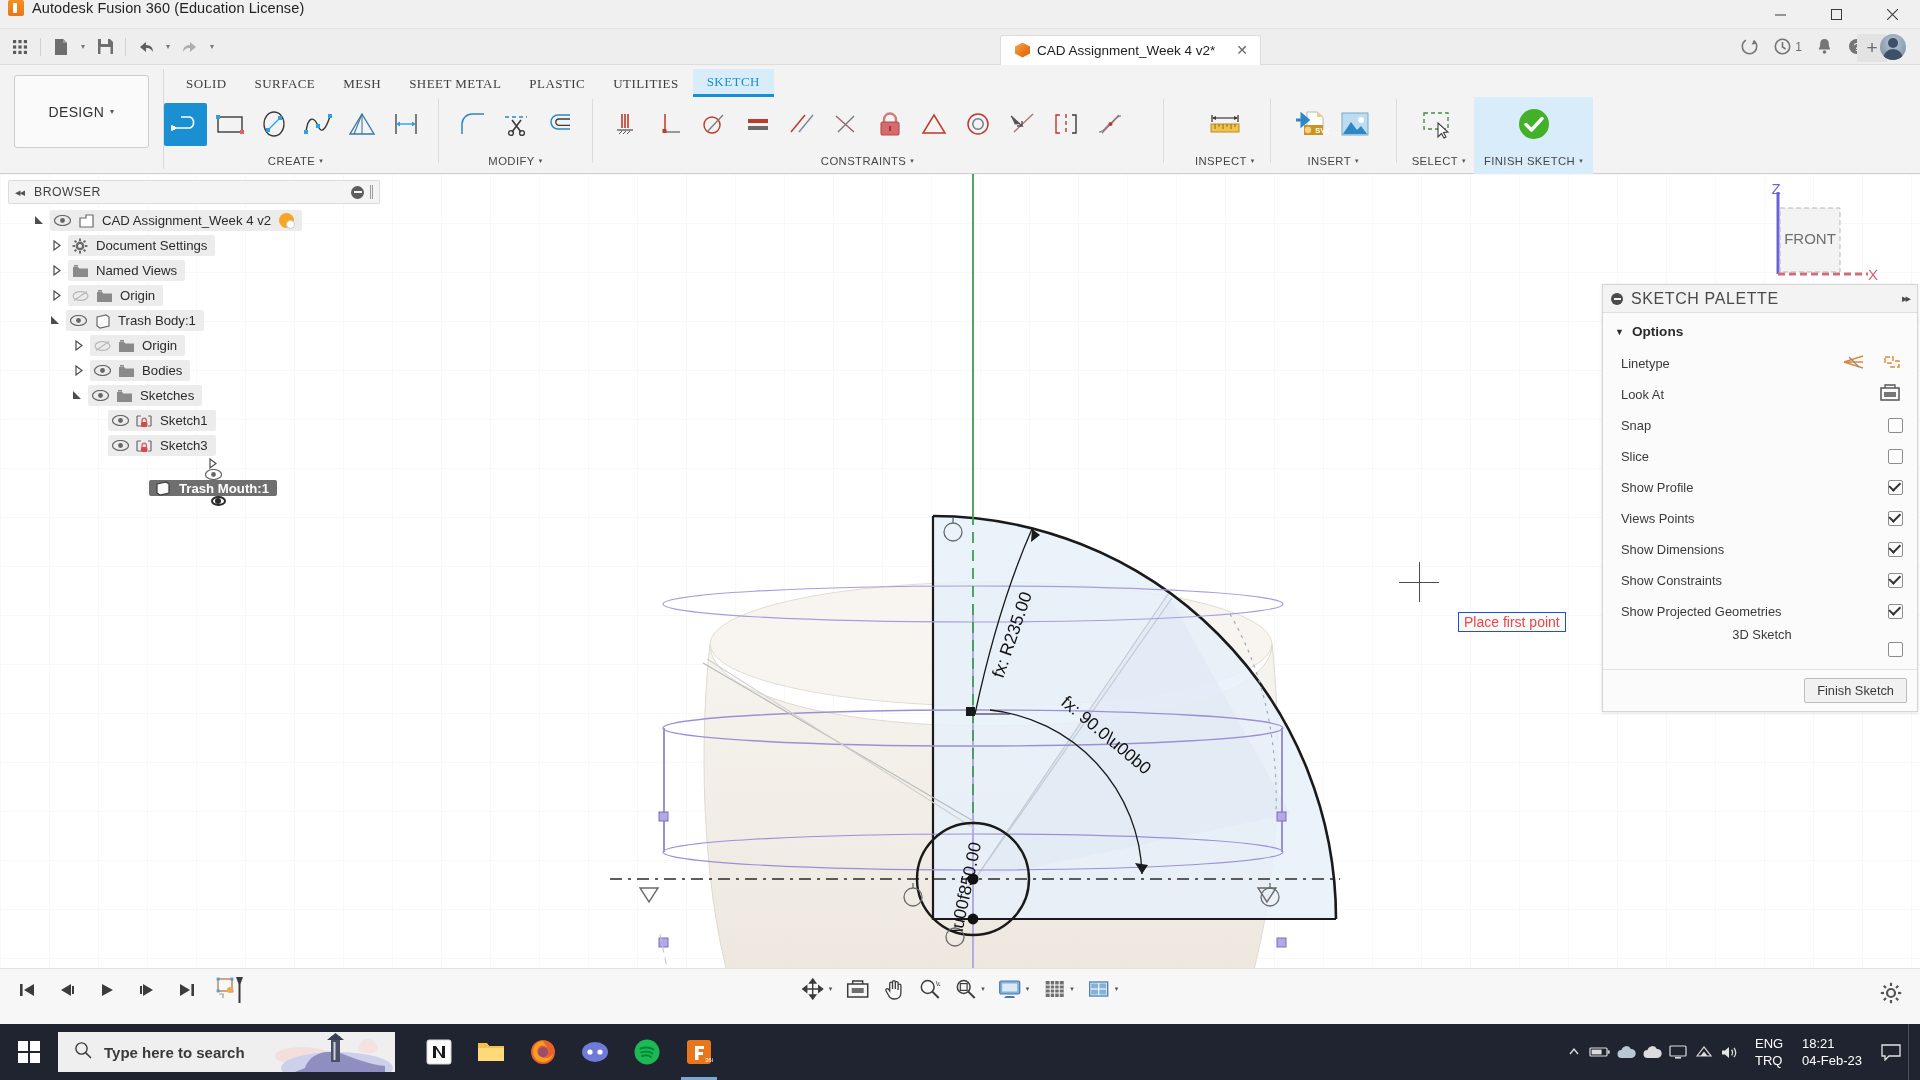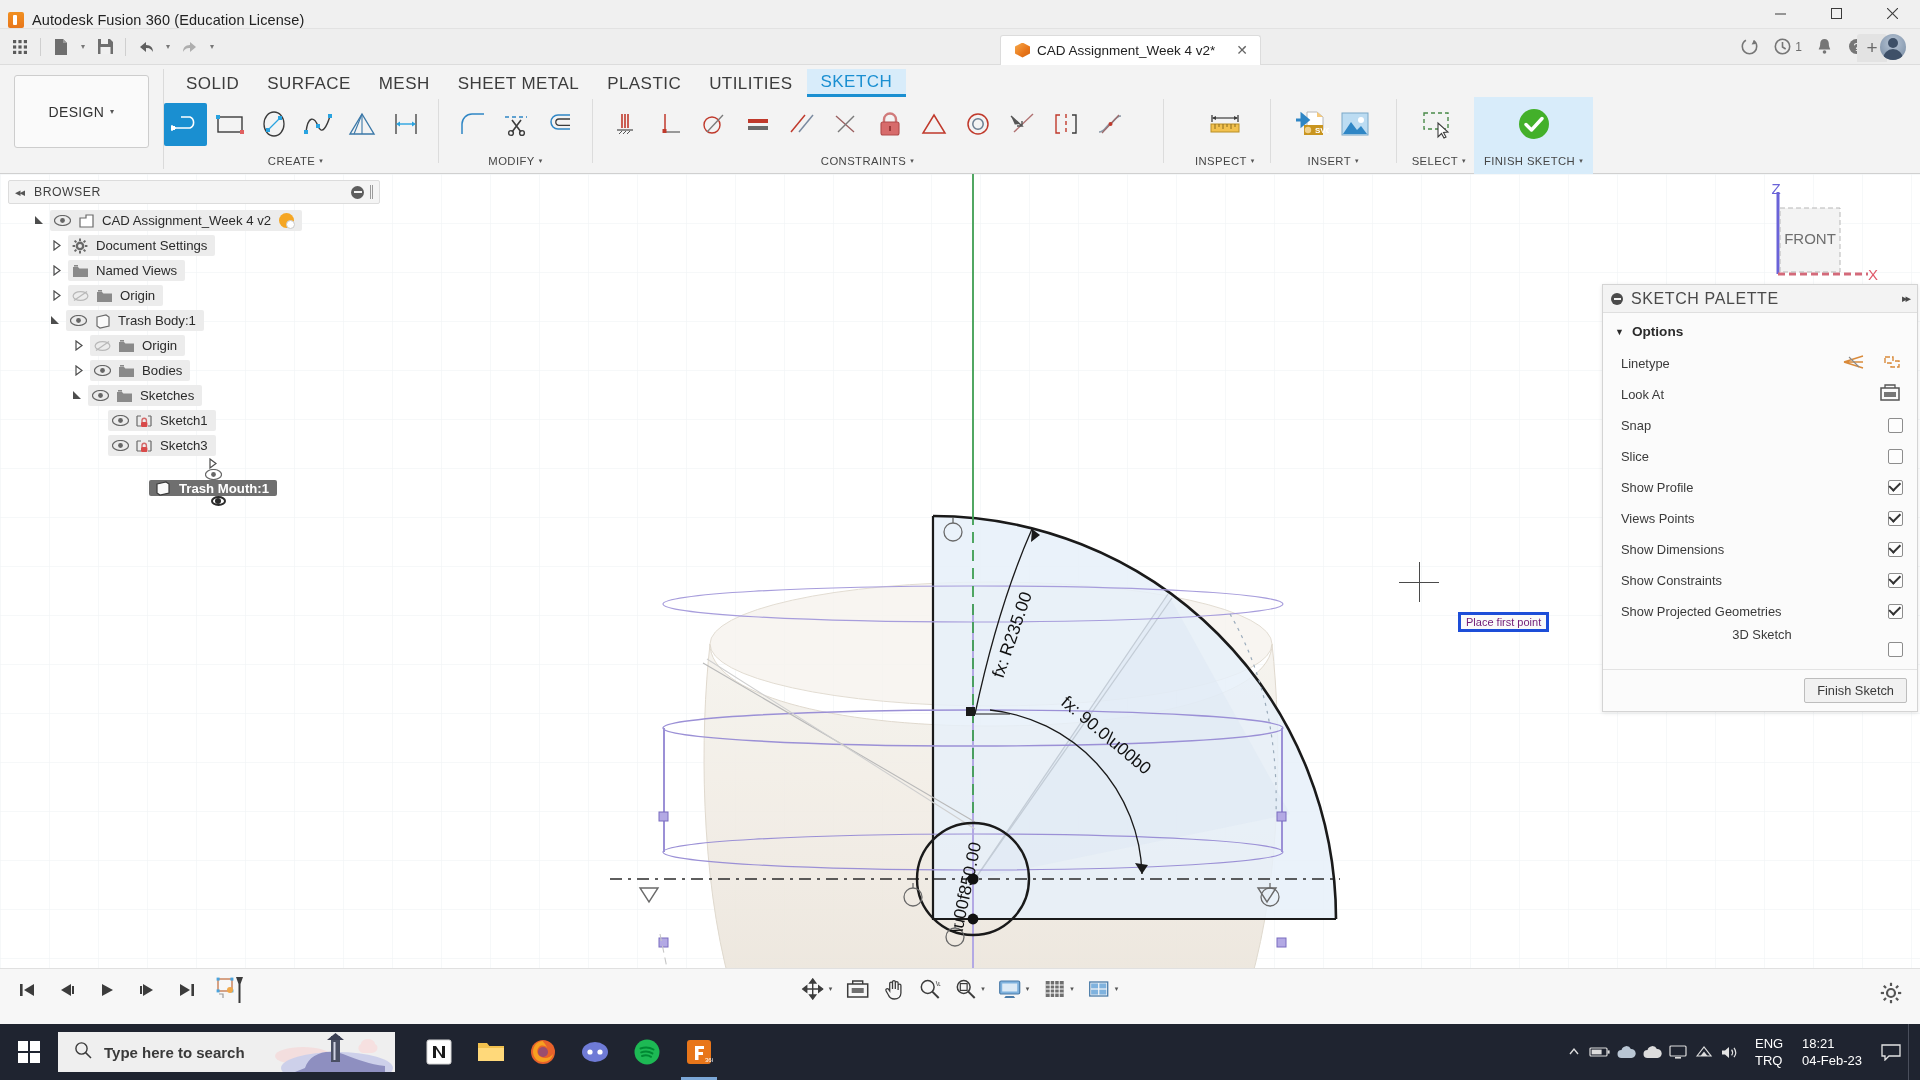--- a/index.html
+++ b/index.html
@@ -8,21 +8,21 @@
     overflow: hidden;
     font-family: "Liberation Sans", sans-serif;
     background: #ffffff;
     -webkit-font-smoothing: antialiased;
   }
   #app { position: relative; width: 1920px; height: 1080px; }
 
   
   .titlebar {
     position: absolute; top: 0; left: 0; width: 1920px; height: 29px;
-    background: #f0f0f0; display: flex; align-items: flex-end;
+    background: #f0f0f0; display: flex; align-items: flex-start;
     border-bottom: 1px solid #e2e2e2;
   }
   .tb-logo {
     width: 16px; height: 16px; margin-left: 8px; margin-right: 8px;
     background: linear-gradient(180deg,#f19021 0%,#e8761a 100%);
     border-radius: 2px; position: relative;
   }
   .tb-logo:after {
     content:""; position:absolute; left:5px; top:3px; width:4px; height:10px;
     background:#fff; border-radius:1px;
@@ -86,21 +86,21 @@
     background:#fafafa; border:1px solid #cdcdcd; border-radius:3px;
     display:flex; align-items:center; justify-content:center;
     font-size:14px; color:#333; letter-spacing:.3px;
   }
   .design-btn .car { font-size:8px; margin-left:6px; color:#555;}
   .ribbon-vsep { position:absolute; left:163px; top:4px; width:1px; height:100px; background:#dadada; }
 
   .tabrow { position:absolute; left:172px; top:4px; height:28px; display:flex; align-items:flex-end; }
   .rtab {
     padding: 0 14px; height:26px; display:flex;align-items:center;
-    font-size:17px; color:#3c3c3c; letter-spacing:.45px;
+    font-size:13px; color:#3c3c3c; letter-spacing:.45px;font-family:Liberation Serif, serif;
   }
   .rtab.active {
     background:#d8ecfa; color:#1a8fd1; border-bottom:3px solid #1a8fd1;
     height:28px;
   }
 
   .panels { position:absolute; left:160px; top:32px; right:0; height:77px; display:flex; align-items:flex-start;}
   .panel { display:flex; flex-direction:column; align-items:center; height:77px; position:relative; }
   .panel-icons { display:flex; align-items:center; gap:1px; height:54px; padding: 0 4px;}
   .ricon {
@@ -176,22 +176,22 @@
   .cbx { width:15px;height:15px;border:1px solid #8d8d8d;border-radius:2px;background:#fdfdfd; display:flex;align-items:center;justify-content:center;}
   .cbx.on:after{content:"";width:9px;height:5px;border-left:2px solid #333;border-bottom:2px solid #333;transform:rotate(-45deg) translate(1px,-2px);}
   .pal-foot { border-top:1px solid #e3e3e3; padding: 8px 10px; display:flex; justify-content:flex-end;}
   .finish-sketch-btn {
     border:1px solid #bdbdbd; background:#f1f1f1; padding: 4px 12px; font-size:12.8px; color:#3a3a3a; border-radius:2px;
   }
 
   
   .tooltip {
     position:absolute; left:1458px; top:438px;
-    background:#fafafa; border:3px solid #1d4ed8; padding: 1px 5px;
-    font-size:11px; color:#701a75; z-index:25; white-space:nowrap;
+    background:#fafafa; border:1px solid #1d4ed8; padding: 1px 5px;
+    font-size:14px; color:#ef4444; z-index:25; white-space:nowrap;
   }
   
   .cursor-cross { position:absolute; left:1399px; top:388px; width:40px; height:40px; z-index:26;}
   .cursor-cross:before{content:"";position:absolute;left:0;top:19.5px;width:40px;height:1.5px;background:#4a4a4a;}
   .cursor-cross:after{content:"";position:absolute;left:19.5px;top:0;width:1.5px;height:40px;background:#4a4a4a;}
 
   
   .viewcube { position:absolute; right: 40px; top: 8px; width: 140px; height: 120px; z-index:20;}
 
   

